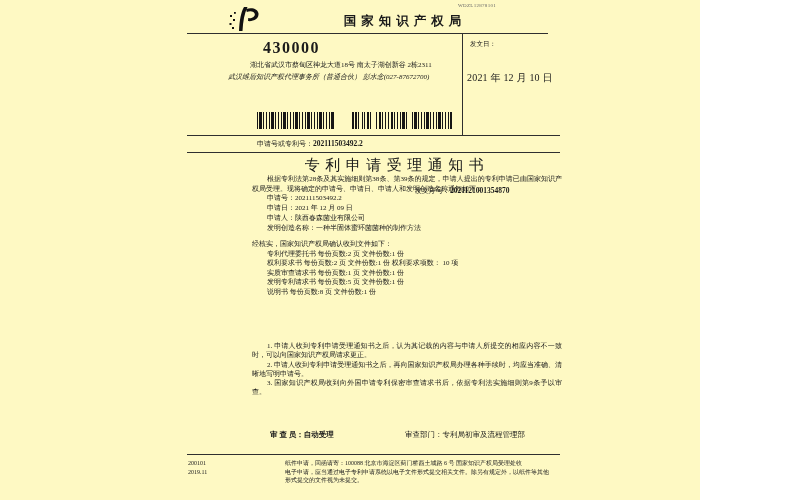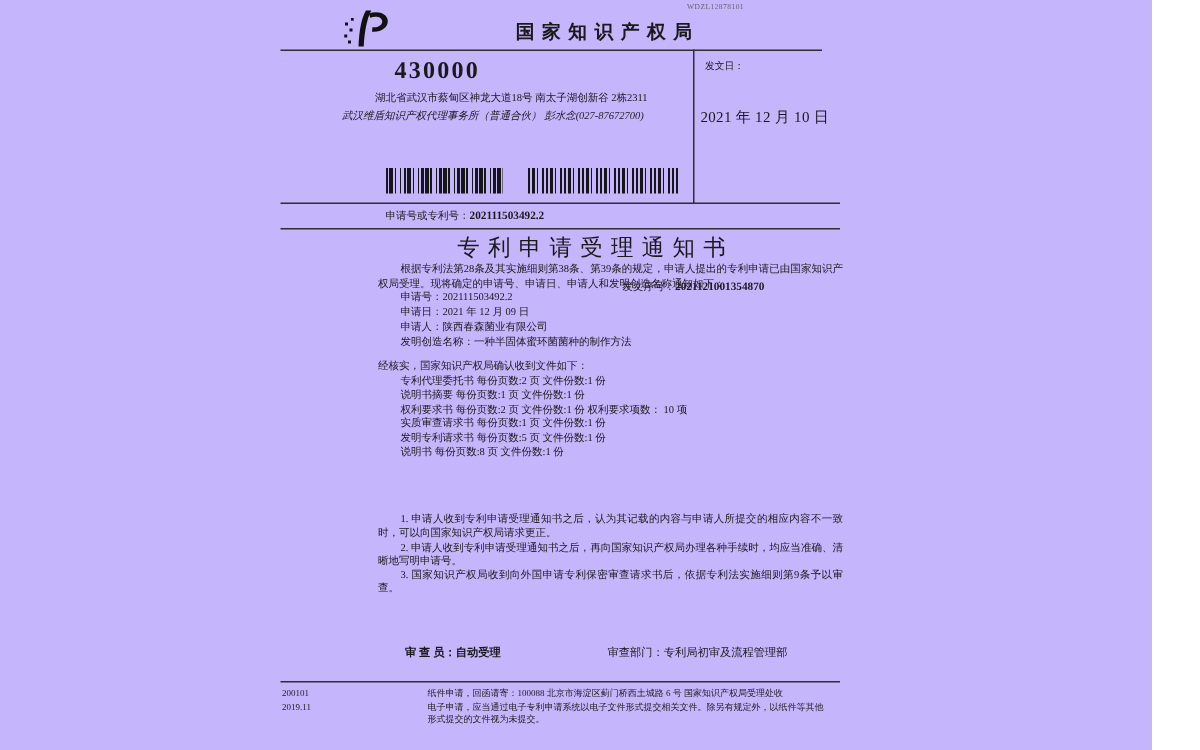--- a/index.html
+++ b/index.html
@@ -1,18 +1,18 @@
 <!DOCTYPE html>
 <html><head>
 <meta charset="utf-8">
 <style>
   * { margin:0; padding:0; box-sizing:border-box; }
   html,body { width:800px; height:500px; background:#ffffff; }
   body { font-family:"Liberation Serif","DejaVu Serif",serif; color:#1a1a1a; }
-  .page { position:relative; width:768px; height:500px; background:#c4b5fd; overflow:hidden; }
+  .page { position:relative; width:700px; height:500px; background:#fef9c3; overflow:hidden; }
   .abs { position:absolute; }
 
   .corner-code { left:458px; top:3px; font-size:5px; color:#666; letter-spacing:.3px; }
   .logo { left:228px; top:6px; width:38px; height:26px; }
   .agency { left:290px; top:13px; width:230px; text-align:center; font-size:12.5px; font-weight:bold; letter-spacing:5px; white-space:nowrap; }
 
   .rule { height:1px; background:#2f2f2f; }
   .rule-top { left:187px; top:33px; width:361px; }
   .vline { left:462px; top:33px; width:1px; height:103px; background:#2f2f2f; }
 
@@ -115,21 +115,20 @@
   <div class="abs fields">
     <div class="row"><span>申请号：</span><span>202111503492.2</span></div>
     <div class="row"><span>申请日：</span><span>2021 年 12 月 09 日</span></div>
     <div class="row"><span>申请人：</span><span>陕西春森菌业有限公司</span></div>
     <div class="row"><span>发明创造名称：</span><span>一种半固体蜜环菌菌种的制作方法</span></div>
   </div>
 
   <div class="abs received">
     <div>经核实，国家知识产权局确认收到文件如下：</div>
     <div class="item">专利代理委托书 每份页数:2 页  文件份数:1 份</div>
-    <div class="item">说明书摘要  每份页数:1 页  文件份数:1 份</div>
     <div class="item">权利要求书  每份页数:2 页  文件份数:1 份  权利要求项数：  10 项</div>
     <div class="item">实质审查请求书  每份页数:1 页  文件份数:1 份</div>
     <div class="item">发明专利请求书  每份页数:5 页  文件份数:1 份</div>
     <div class="item">说明书  每份页数:8 页  文件份数:1 份</div>
   </div>
 
   <div class="abs notes">
     <p>1. 申请人收到专利申请受理通知书之后，认为其记载的内容与申请人所提交的相应内容不一致时，可以向国家知识产权局请求更正。</p>
     <p>2. 申请人收到专利申请受理通知书之后，再向国家知识产权局办理各种手续时，均应当准确、清晰地写明申请号。</p>
     <p>3. 国家知识产权局收到向外国申请专利保密审查请求书后，依据专利法实施细则第9条予以审查。</p>

